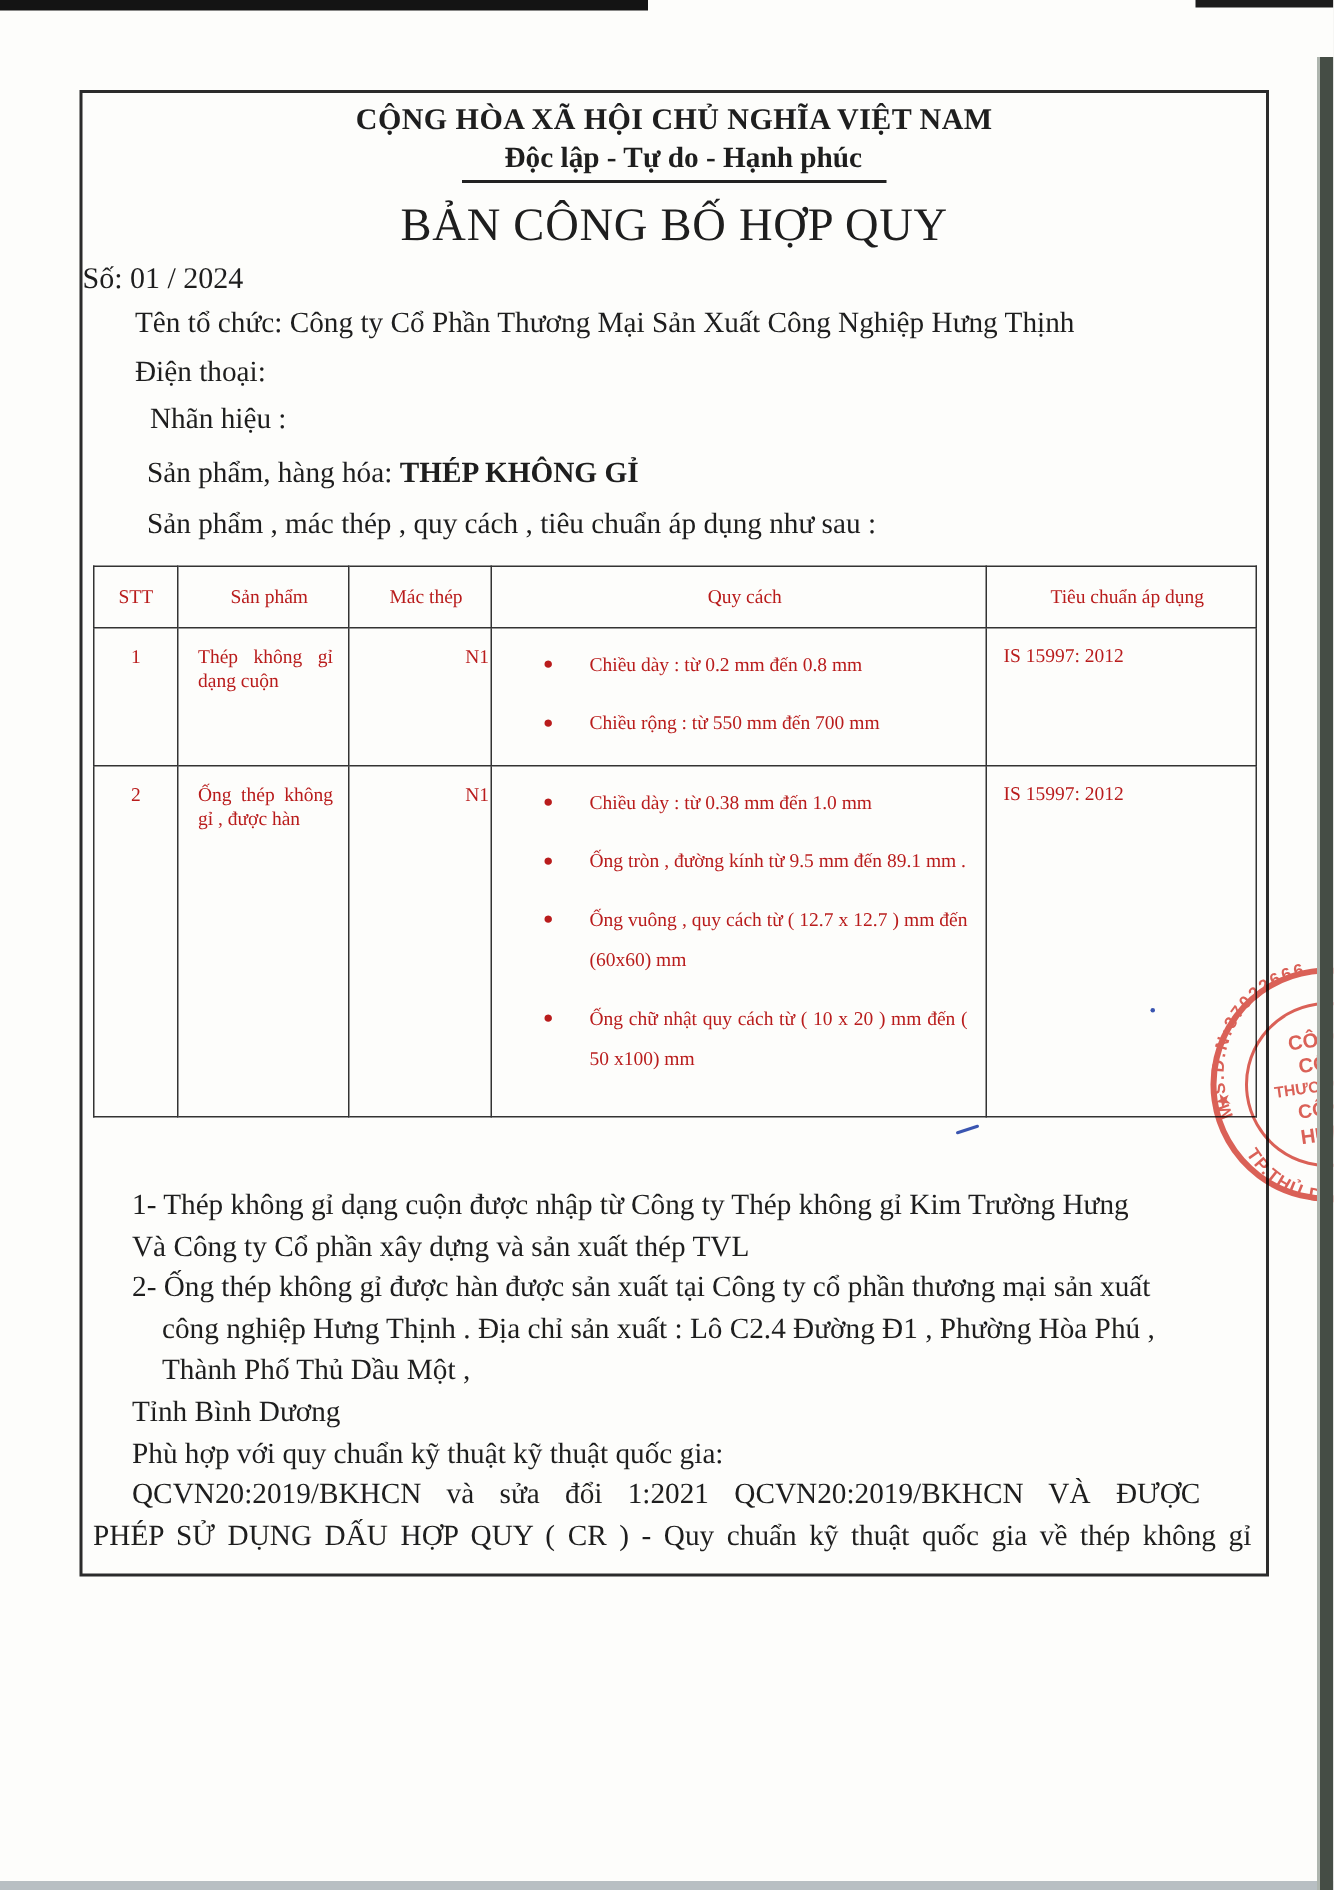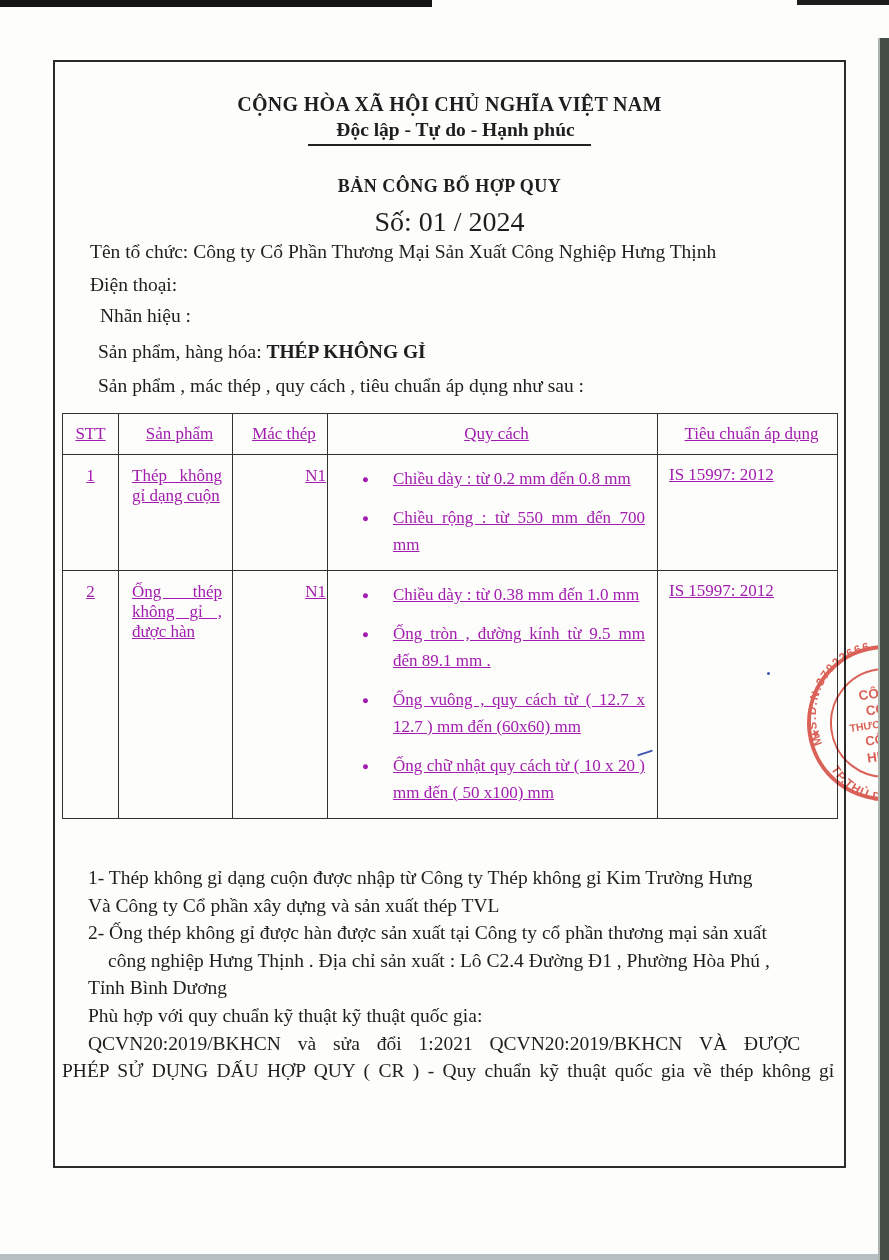--- a/index.html
+++ b/index.html
@@ -12,42 +12,42 @@
   }
   
   .scan-top{position:absolute;left:0;top:0;width:432px;height:7px;background:#141414;z-index:7;}
   .scan-top-right{position:absolute;right:0;top:0;width:92px;height:5px;background:#1c1c1c;z-index:7;}
   .scan-right{position:absolute;right:0;top:38px;width:11px;height:1222px;
     background:linear-gradient(to right,#aeb5ae 0 2px,#454d45 2px);z-index:9;}
   .scan-bottom{position:absolute;left:0;bottom:0;width:889px;height:6px;background:#b8bfc3;z-index:8;}
 
   
   .frame{
-    position:absolute;left:53px;top:60px;width:793px;height:1108px;
+    position:absolute;left:53px;top:60px;width:793px;height:991px;
     border:2px solid #2b2b2b;box-sizing:border-box;
-    padding-top:29px;z-index:2;
+    padding-top:5px;z-index:2;
   }
   .nat-header{text-align:center;font-weight:bold;font-size:20px;letter-spacing:.3px;line-height:26px;}
   .motto-wrap{text-align:center;margin-top:1px;}
   .motto{display:inline-block;font-weight:bold;font-size:19.5px;line-height:24px;
     padding:0 16px 2px 28px;border-bottom:2.5px solid #222;}
-  .doc-title{text-align:center;font-weight:bold;font-size:18px;letter-spacing:.5px;margin-top:26px;line-height:28px;}
-  .doc-no{text-align:center;font-size:28px;margin-top:9px;line-height:26px;}
+  .doc-title{text-align:center;font-weight:normal;font-size:31px;letter-spacing:.5px;margin-top:14px;line-height:28px;}
+  .doc-no{font-size:20px;margin-top:9px;line-height:26px;}
 
   .para{font-size:19.5px;line-height:27px;padding-left:35px;padding-right:25px;}
   .p-org{margin-top:3px;}
   .p-addr{margin-top:2px;}
   .p-phone{margin-top:6px;}
   .p-product{margin-top:9px;padding-left:43px;}
   .p-brand{margin-top:4px;padding-left:45px;}
   .p-intro{margin-top:7px;padding-left:43px;}
   .bold{font-weight:bold;}
 
   
-  table.spec{border-collapse:collapse;margin:14px 0 0 7px;width:775px;font-size:17px;color:#a21caf;table-layout:fixed;text-decoration:underline;}
+  table.spec{border-collapse:collapse;margin:14px 0 0 7px;width:775px;font-size:13px;color:#b91c1c;table-layout:fixed;}
   table.spec th,table.spec td{border:1.6px solid #333;font-weight:normal;}
   table.spec th{height:40px;text-align:center;vertical-align:middle;padding:0 4px 0 12px;}
   table.spec th.c{text-align:center;padding:0;}
   table.spec td{vertical-align:top;}
   tr.r1{height:92px;}
   tr.r2{height:234px;}
   td.stt{text-align:center;padding-top:11px;}
   td.sp{text-align:justify;padding:11px 10px 0 13px;}
   td.mac{text-align:right;padding-top:11px;}
   td.qc{padding:10px 8px 0 0;}
@@ -142,20 +142,21 @@
         <td class="tc">IS 15997: 2012</td>
       </tr>
     </tbody>
       </table>
 
     <div class="footer-block">
       <div class="fl ind1">1- Thép không gỉ dạng cuộn được nhập từ Công ty Thép không gỉ Kim Trường Hưng</div>
       <div class="fl ind1">Và Công ty Cổ phần xây dựng và sản xuất thép TVL</div>
       <div class="fl ind1">2- Ống thép không gỉ được hàn được sản xuất tại Công ty cổ phần thương mại sản xuất</div>
       <div class="fl ind2">công nghiệp Hưng Thịnh . Địa chỉ sản xuất : Lô C2.4 Đường Đ1 , Phường Hòa Phú ,</div>
+      <div class="fl ind2">Thành Phố Thủ Dầu Một ,</div>
       <div class="fl ind1">Tỉnh Bình Dương</div>
       <div class="fl ind1">Phù hợp với quy chuẩn kỹ thuật kỹ thuật quốc gia:</div>
       <div class="fl ind1 wide">QCVN20:2019/BKHCN và sửa đổi 1:2021 QCVN20:2019/BKHCN VÀ ĐƯỢC</div>
       <div class="fl last">PHÉP SỬ DỤNG DẤU HỢP QUY ( CR ) -  Quy chuẩn kỹ thuật quốc gia về thép không gỉ</div>
     </div>
   </div>
 
   <div class="ink-dash"></div>
   <div class="ink-dot"></div>
 

